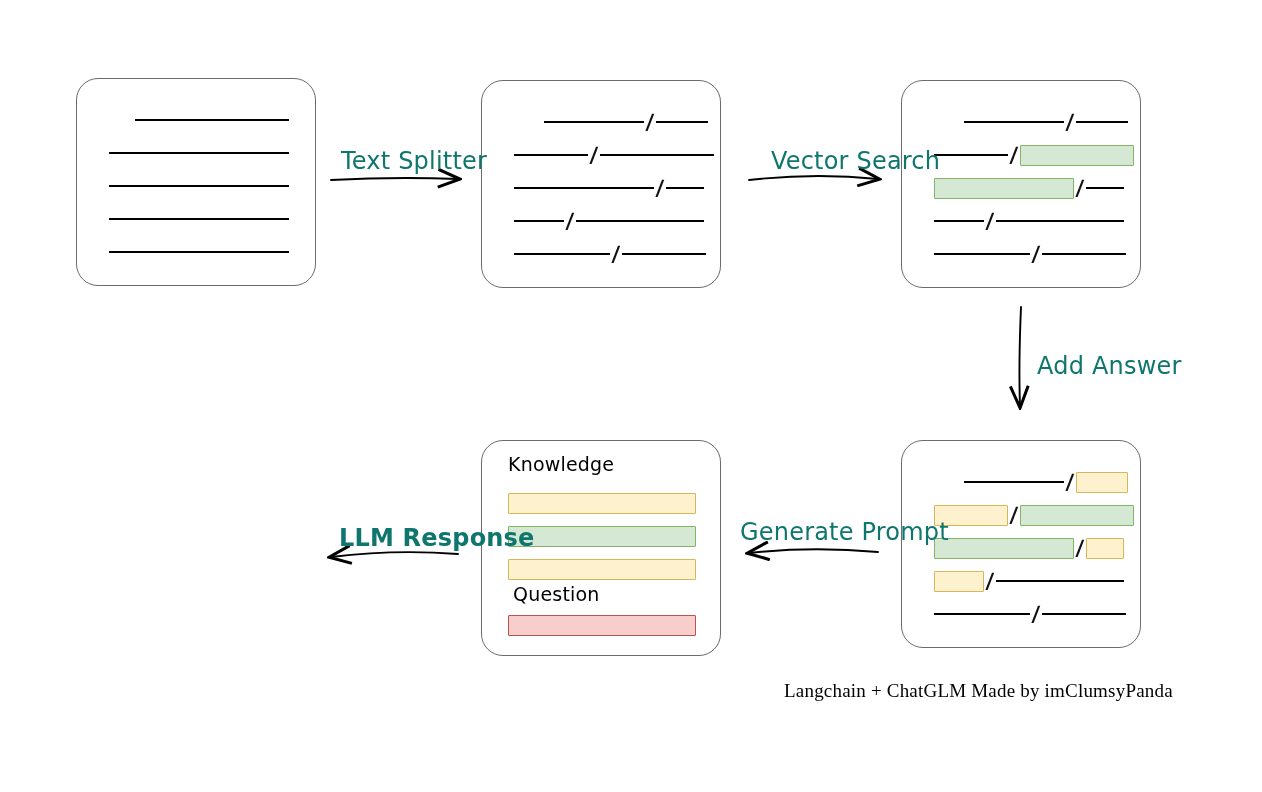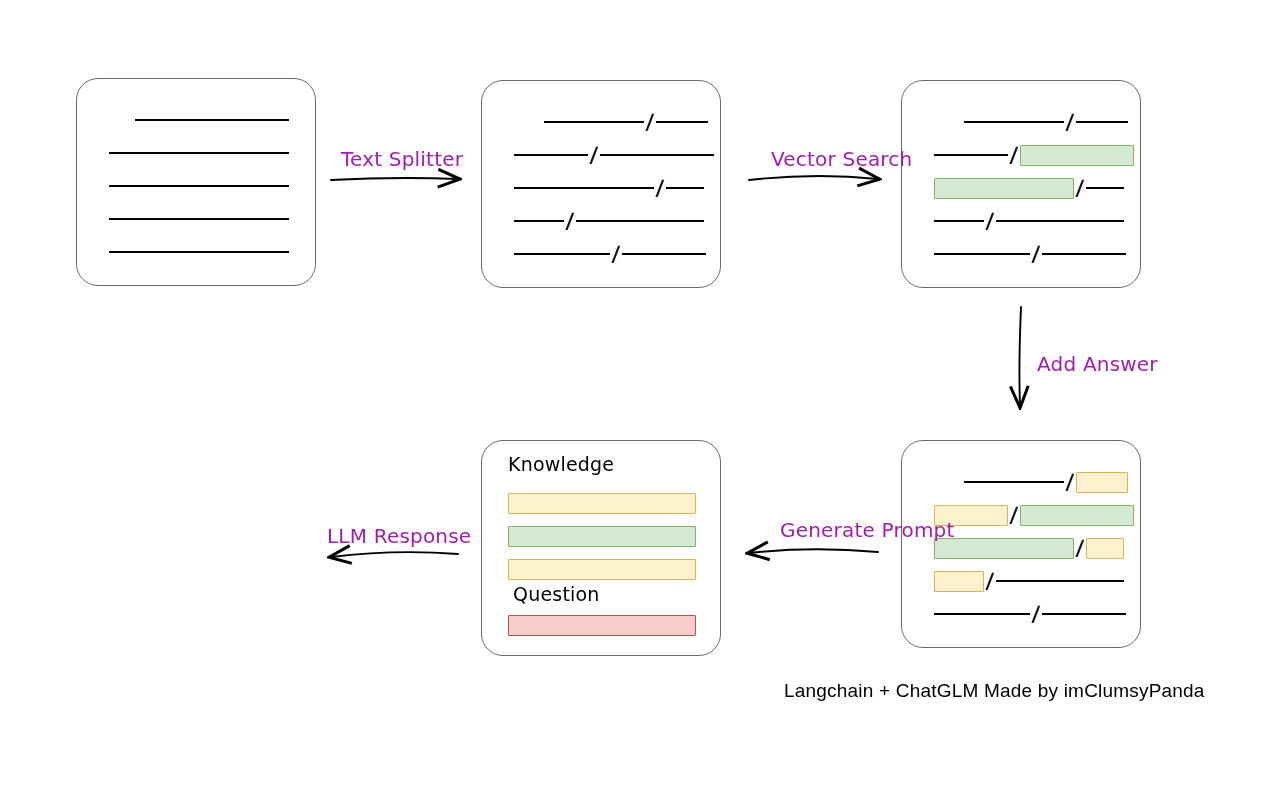--- a/index.html
+++ b/index.html
@@ -75,28 +75,28 @@
     position: absolute;
     font-family: "DejaVu Sans", sans-serif;
     font-size: 19px;
     color: #000000;
     letter-spacing: 0.2px;
     white-space: nowrap;
   }
   .edge-label {
     position: absolute;
     font-family: "DejaVu Sans", sans-serif;
-    font-size: 20px;
-    color: #a21caf;
+    font-size: 24px;
+    color: #0f766e;
     white-space: nowrap;
     letter-spacing: 0.2px;
   }
   .footer-note {
     position: absolute;
-    font-family: Liberation Sans, sans-serif;
+    font-family: Liberation Serif, serif;
     font-size: 19px;
     color: #000000;
     white-space: nowrap;
     letter-spacing: 0.2px;
   }
   svg.arrow-layer {
     position: absolute;
     left: 0; top: 0;
     width: 1262px;
     height: 792px;
@@ -251,19 +251,19 @@
 
     <path d="M458,554 Q395,549 331,557" fill="none" stroke="#000" stroke-width="1.9" stroke-linecap="round" marker-end="url(#ah-left)"></path>
   </svg>
 
   <div class="edge-label" style="left:341px; top:147px;">Text Splitter</div>
 
   <div class="edge-label" style="left:771px; top:147px;">Vector Search</div>
 
   <div class="edge-label" style="left:1037px; top:352px;">Add Answer</div>
 
-  <div class="edge-label" style="left:740px; top:518px;margin-left:40px;">Generate Prompt</div>
-
-  <div class="edge-label" style="left:327px; top:524px;">LLM Response</div>
+  <div class="edge-label" style="left:740px; top:518px;">Generate Prompt</div>
+
+  <div class="edge-label" style="left:339px; top:524px;font-weight:bold;">LLM Response</div>
 
   <div class="footer-note" style="left:784px; top:680px;">Langchain + ChatGLM Made by imClumsyPanda</div>
 
 </div>
 
 </body></html>

